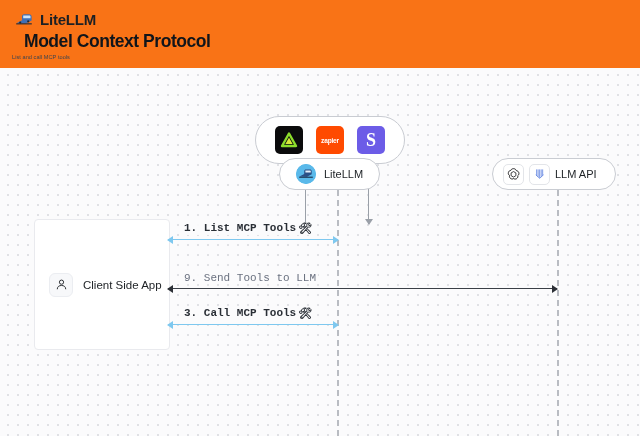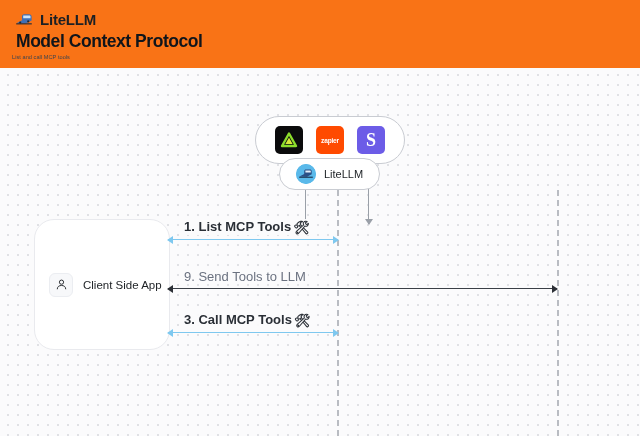--- a/index.html
+++ b/index.html
@@ -38,21 +38,21 @@
   }
   .brand-name {
     font-size: 15px;
     font-weight: 600;
     color: #1c2024;
     letter-spacing: -0.2px;
   }
 
   .page-title {
     position: absolute;
-    left: 16px;
+    left: 24px;
     top: 31px;
     font-size: 17.5px;
     font-weight: 700;
     color: #10151b;
     letter-spacing: -0.45px;
   }
   .page-subtitle {
     position: absolute;
     left: 12px;
     top: 54px;
@@ -183,21 +183,21 @@
 
   
   .client-box {
     position: absolute;
     left: 34px;
     top: 151px;
     width: 136px;
     height: 131px;
     background: #ffffff;
     border: 1px solid #e9eaee;
-    border-radius: 20px;
+    border-radius: 4px;
     display: flex;
     align-items: center;
     padding-left: 14px;
     gap: 10px;
   }
   .client-label {
     font-size: 11.5px;
     font-weight: 400;
     color: #1c2024;
     white-space: nowrap;
@@ -225,26 +225,27 @@
   }
   .flow.blue  .head.left  { left: -1px;  transform: translateY(-50%); border-right: 6px solid #7ec8ef; }
   .flow.blue  .head.right { right: -1px; transform: translateY(-50%); border-left: 6px solid #7ec8ef; }
   .flow.black .head.left  { left: -1px;  transform: translateY(-50%); border-right: 6.5px solid #2c3036; border-top-width: 4.5px; border-bottom-width: 4.5px; }
   .flow.black .head.right { right: -1px; transform: translateY(-50%); border-left: 6.5px solid #2c3036; border-top-width: 4.5px; border-bottom-width: 4.5px; }
 
   .flow-label {
     position: absolute;
     bottom: 5px;
     left: 14px;
-    font-size: 13px;
+    font-size: 11px;
     font-weight: 600;
     color: #2a2f36;
     white-space: nowrap;
     background: rgba(251,251,252,0.92);
     padding: 0 2px;
+    font-family: Liberation Mono, monospace;
   }
   .flow.black .flow-label {
     font-weight: 400;
     color: #6b7280;
   }
   .tool-emoji {
     display: inline-block;
     vertical-align: -1px;
     margin-left: 2px;
   }
@@ -325,20 +326,41 @@
         <svg viewBox="0 0 20 20" width="20" height="20">
           <circle cx="10" cy="10" r="10" fill="#5ab9ea"></circle>
           <path d="M3.5 12.6 L8.2 10 L8.2 7.2 C8.2 6.2 8.9 5.6 9.9 5.6 L14 5.6 C15 5.6 15.7 6.3 15.7 7.3 L15.7 10.2 L11 12.8 Z" fill="#2b4f86"></path>
           <path d="M9.4 6.6 L14.1 6.6 C14.6 6.6 14.8 6.9 14.8 7.4 L14.8 8.6 L9.4 8.6 Z" fill="#e6f1fb"></path>
           <rect x="3.2" y="12.7" width="13.6" height="1" fill="#14203a"></rect>
         </svg>
       </span>
       <span class="node-label">LiteLLM</span>
     </div>
 
+    <div class="node" id="node-llmapi">
+      <span class="sq-ico">
+        <svg viewBox="0 0 20 20" width="15" height="15">
+          <path d="M10 2.2c-1.6 0-3 .9-3.6 2.3-1.6.1-2.9 1.3-3.2 2.9-.4 1.5.2 3.1 1.5 3.9-.4 1.5.1 3.1 1.4 4 1.2.9 2.9.9 4.1.1 1.2.9 2.8.9 4 .1 1.3-.9 1.9-2.4 1.5-3.9 1.3-.9 1.8-2.5 1.4-4-.4-1.5-1.7-2.6-3.2-2.7C13.1 3.2 11.7 2.2 10 2.2z" fill="none" stroke="#1b1b1d" stroke-width="1.25"></path>
+          <path d="M10 6.1 L13.2 7.9 L13.2 11.6 L10 13.4 L6.8 11.6 L6.8 7.9 Z" fill="none" stroke="#1b1b1d" stroke-width="1.1"></path>
+        </svg>
+      </span>
+      <span class="sq-ico">
+        <svg viewBox="0 0 20 20" width="14" height="14">
+          <g stroke="#5b7fe0" stroke-width="1.15" stroke-linecap="round">
+            <line x1="5.2" y1="4" x2="5.2" y2="11.8"></line>
+            <line x1="7.3" y1="4" x2="7.3" y2="13.4"></line>
+            <line x1="9.5" y1="4" x2="9.5" y2="15"></line>
+            <line x1="11.7" y1="4" x2="11.7" y2="13.4"></line>
+            <line x1="13.8" y1="4" x2="13.8" y2="11.8"></line>
+          </g>
+          <path d="M4.4 11.5 L9.5 16.2 L14.6 11.5" fill="none" stroke="#5b7fe0" stroke-width="1.15" stroke-linejoin="round" stroke-linecap="round"></path>
+        </svg>
+      </span>
+      <span class="node-label">LLM API</span>
+    </div>
 
     <div class="client-box">
       <span class="sq-ico" style="width:24px;height:24px;border-radius:6px;background:#f7f8fa;border-color:#ebedf1;">
         <svg viewBox="0 0 22 22" width="15" height="15">
           <circle cx="11" cy="7.6" r="3.1" fill="none" stroke="#1c2024" stroke-width="1.35"></circle>
           <path d="M4.8 17.4c0-3.3 2.8-5 6.2-5s6.2 1.7 6.2 5" fill="none" stroke="#1c2024" stroke-width="1.35" stroke-linecap="round"></path>
         </svg>
       </span>
       <span class="client-label">Client Side App</span>
     </div>
@@ -350,21 +372,21 @@
       <span class="flow-label"><span>1. List MCP Tools</span><span class="tool-emoji">🛠</span></span>
     </div>
 
     <div class="flow black" style="left:168px; top:220px; width:389px;">
       <span class="line"></span>
       <span class="head left"></span>
       <span class="head right"></span>
       <span class="flow-label">9. Send Tools to LLM</span>
     </div>
 
-    <div class="flow blue" style="left:168px; top:264px; width:170px;">
+    <div class="flow blue" style="left:168px; top:256px; width:170px;">
       <span class="line"></span>
       <span class="head left"></span>
       <span class="head right"></span>
       <span class="flow-label"><span>3. Call MCP Tools</span><span class="tool-emoji">🛠</span></span>
     </div>
 
   </div>
 </div>
 
 </body></html>

